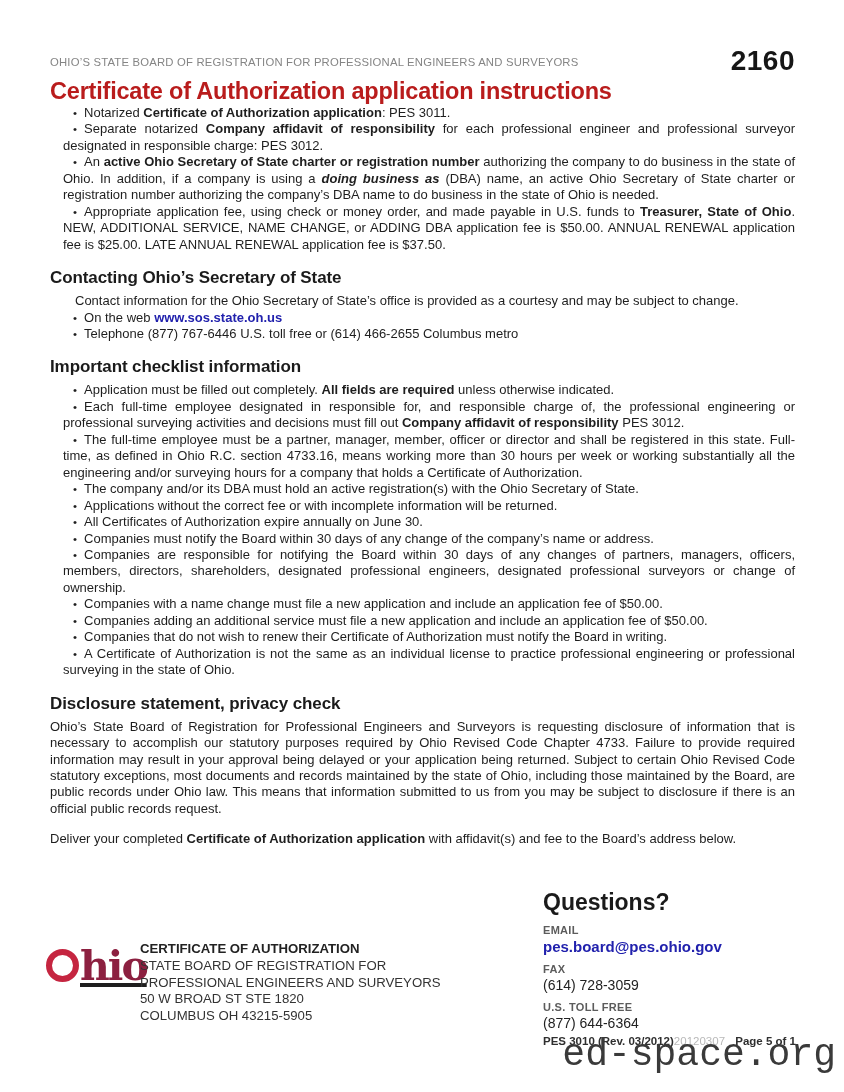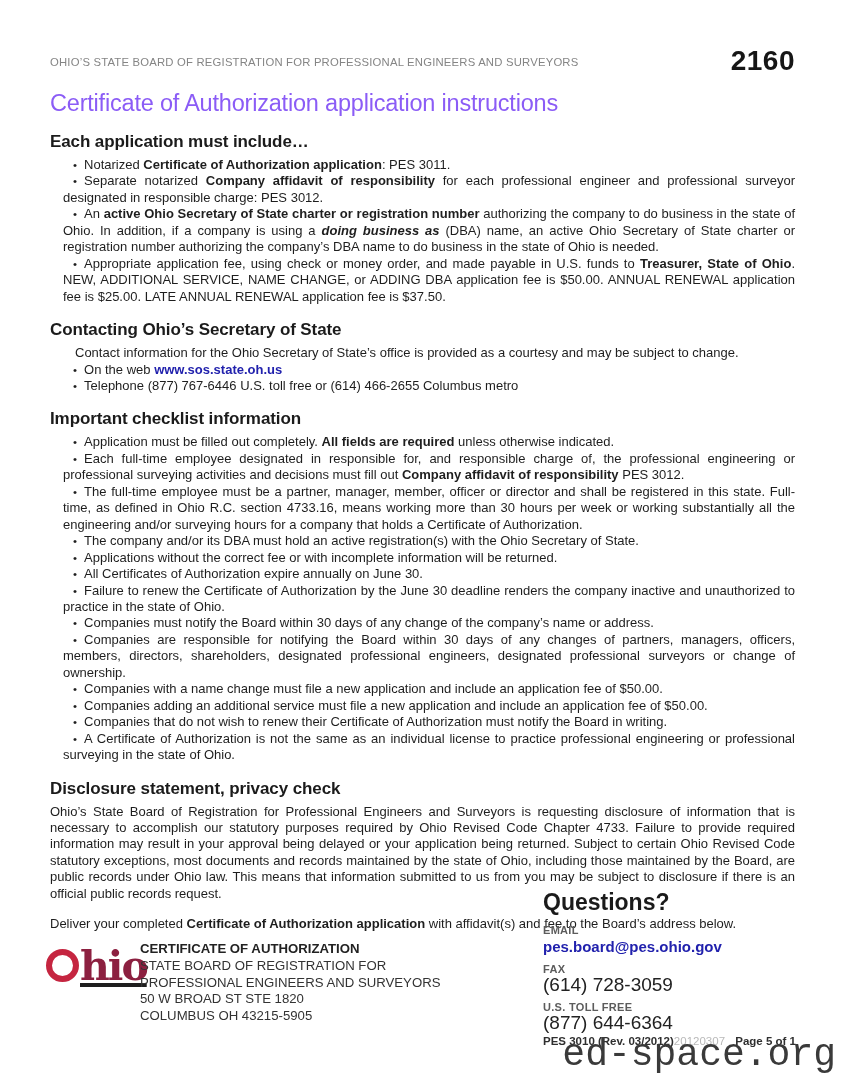--- a/index.html
+++ b/index.html
@@ -13,21 +13,21 @@
   }
   html,body{margin:0;padding:0;background:#ffffff;}
   body{width:844px;height:1092px;position:relative;overflow:hidden;
        font-family:"Liberation Sans",sans-serif;color:#1e1e1e;}
   .page{position:absolute;inset:0;padding:52px 49px 0 50px;box-sizing:border-box;}
 
   
   .head-row{display:flex;justify-content:space-between;align-items:flex-start;}
   .kicker{font-size:11.3px;color:var(--kicker-gray);letter-spacing:0.2px;line-height:13px;padding-top:4px;}
   .form-no{font-size:28px;font-weight:bold;color:#161616;line-height:26px;margin-top:-4px;letter-spacing:0.5px;}
-  h1.title{font-size:23.5px;font-weight:normal;color:#8b5cf6;margin:16px 0 0;letter-spacing:-0.2px;}
+  h1.title{font-size:23.5px;font-weight:bold;color:#b91c1c;margin:4px 0 0;letter-spacing:-0.2px;}
 
   
   h2{font-size:17px;font-weight:bold;color:#1b1b1b;margin:15px 0 5px;letter-spacing:-0.1px;}
   p{margin:0;font-size:13px;line-height:16.45px;}
   .bullet{margin-left:13px;text-indent:10px;text-align:justify;}
   .bullet::before{content:"\2022";padding-right:7px;font-size:11.5px;}
   .intro{margin-left:25px;}
   .body-par{text-align:justify;margin-top:4px;}
   .deliver{margin-top:14px;}
   .seg-b{font-weight:bold;}
@@ -38,21 +38,21 @@
   .logo{position:absolute;left:46px;top:949px;display:flex;align-items:center;text-decoration:underline;}
   .logo-ring{width:21px;height:21px;border:6px solid var(--logo-red);border-radius:50%;display:inline-block;margin-bottom:2px;}
   .logo-text{font-family:"DejaVu Serif",serif;font-weight:bold;font-size:41px;line-height:0.8;
              color:var(--logo-maroon);letter-spacing:-2px;margin-left:1px;}
   .address{position:absolute;left:140px;top:941px;font-size:13.2px;color:#333;line-height:16.8px;}
   .address .addr-line:first-child{font-weight:bold;color:#222;}
 
   .questions{position:absolute;left:543px;top:889px;}
   .q-heading{font-size:23px;font-weight:bold;color:#1a1a1a;margin:0 0 2px;}
   .q-label{font-size:11px;font-weight:bold;color:var(--label-gray);margin-top:8px;letter-spacing:0.3px;line-height:13px;}
-  .q-value{font-size:19px;color:#222;margin-top:1px;line-height:16px;}
+  .q-value{font-size:14px;color:#222;margin-top:1px;line-height:16px;}
   a.q-email{display:block;font-size:15px;font-weight:bold;color:var(--link-blue);text-decoration:none;margin-top:1px;line-height:17px;}
 
   .meta{position:absolute;left:543px;top:1035px;width:253px;display:flex;
         font-size:11.5px;font-weight:bold;color:#2f2f2f;white-space:nowrap;}
   .meta-stamp{color:var(--stamp-gray);font-weight:normal;}
   .meta-page{margin-left:auto;}
 
   .watermark{position:absolute;top:1036px;right:8px;font-family:"Liberation Mono",monospace;
              font-size:38px;color:#3a3a3a;white-space:nowrap;line-height:1;}
 </style>
@@ -61,21 +61,20 @@
 
 <div class="page">
 
   <div class="head-row">
     <div class="kicker">OHIO’S STATE BOARD OF REGISTRATION FOR PROFESSIONAL ENGINEERS AND SURVEYORS</div>
     <div class="form-no">2160</div>
   </div>
   <h1 class="title">Certificate of Authorization application instructions</h1>
 
   <section>
-    <h2>Each application must include…</h2>
     <p class="bullet"><span>Notarized </span><span class="seg-b">Certificate of Authorization application</span><span>: PES 3011.</span></p>
     <p class="bullet"><span>Separate notarized </span><span class="seg-b">Company affidavit of responsibility</span><span> for each professional engineer and professional surveyor designated in responsible charge: PES 3012.</span></p>
     <p class="bullet"><span>An </span><span class="seg-b">active Ohio Secretary of State charter or registration number</span><span> authorizing the company to do business in the state of Ohio. In addition, if a company is using a </span><span class="seg-bi">doing business as</span><span> (DBA) name, an active Ohio Secretary of State charter or registration number authorizing the company’s DBA name to do business in the state of Ohio is needed.</span></p>
     <p class="bullet"><span>Appropriate application fee, using check or money order, and made payable in U.S. funds to </span><span class="seg-b">Treasurer, State of Ohio</span><span>. NEW, ADDITIONAL SERVICE, NAME CHANGE, or ADDING DBA application fee is $50.00. ANNUAL RENEWAL application fee is $25.00. LATE ANNUAL RENEWAL application fee is $37.50.</span></p>
   </section>
 
   <section>
     <h2>Contacting Ohio’s Secretary of State</h2>
     <p class="intro">Contact information for the Ohio Secretary of State’s office is provided as a courtesy and may be subject to change.</p>
     <p class="bullet"><span>On the web </span><a class="seg-link">www.sos.state.oh.us</a></p>
@@ -83,21 +82,20 @@
   </section>
 
   <section>
     <h2>Important checklist information</h2>
     <p class="bullet"><span>Application must be filled out completely. </span><span class="seg-b">All fields are required</span><span> unless otherwise indicated.</span></p>
     <p class="bullet"><span>Each full-time employee designated in responsible for, and responsible charge of, the professional engineering or professional surveying activities and decisions must fill out </span><span class="seg-b">Company affidavit of responsibility</span><span> PES 3012.</span></p>
     <p class="bullet"><span>The full-time employee must be a partner, manager, member, officer or director and shall be registered in this state. Full-time, as defined in Ohio R.C. section 4733.16, means working more than 30 hours per week or working substantially all the engineering and/or surveying hours for a company that holds a Certificate of Authorization.</span></p>
     <p class="bullet"><span>The company and/or its DBA must hold an active registration(s) with the Ohio Secretary of State.</span></p>
     <p class="bullet"><span>Applications without the correct fee or with incomplete information will be returned.</span></p>
     <p class="bullet"><span>All Certificates of Authorization expire annually on June 30.</span></p>
-    <p class="bullet"><span>Failure to renew the Certificate of Authorization by the June 30 deadline renders the company inactive and unauthorized to practice in the state of Ohio.</span></p>
     <p class="bullet"><span>Companies must notify the Board within 30 days of any change of the company’s name or address.</span></p>
     <p class="bullet"><span>Companies are responsible for notifying the Board within 30 days of any changes of partners, managers, officers, members, directors, shareholders, designated professional engineers, designated professional surveyors or change of ownership.</span></p>
     <p class="bullet"><span>Companies with a name change must file a new application and include an application fee of $50.00.</span></p>
     <p class="bullet"><span>Companies adding an additional service must file a new application and include an application fee of $50.00.</span></p>
     <p class="bullet"><span>Companies that do not wish to renew their Certificate of Authorization must notify the Board in writing.</span></p>
     <p class="bullet"><span>A Certificate of Authorization is not the same as an individual license to practice professional engineering or professional surveying in the state of Ohio.</span></p>
   </section>
 
   <section>
     <h2>Disclosure statement, privacy check</h2>

